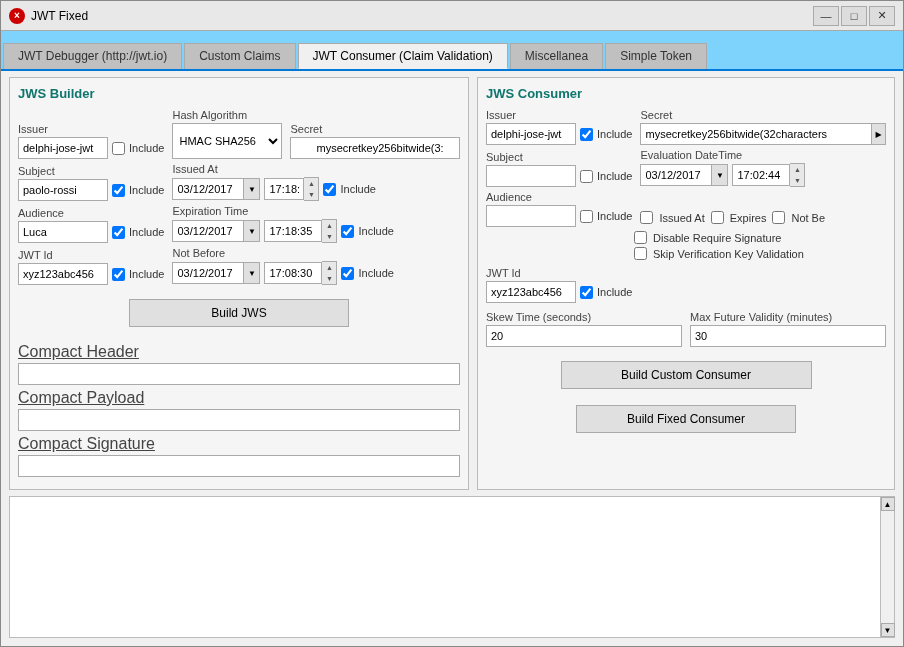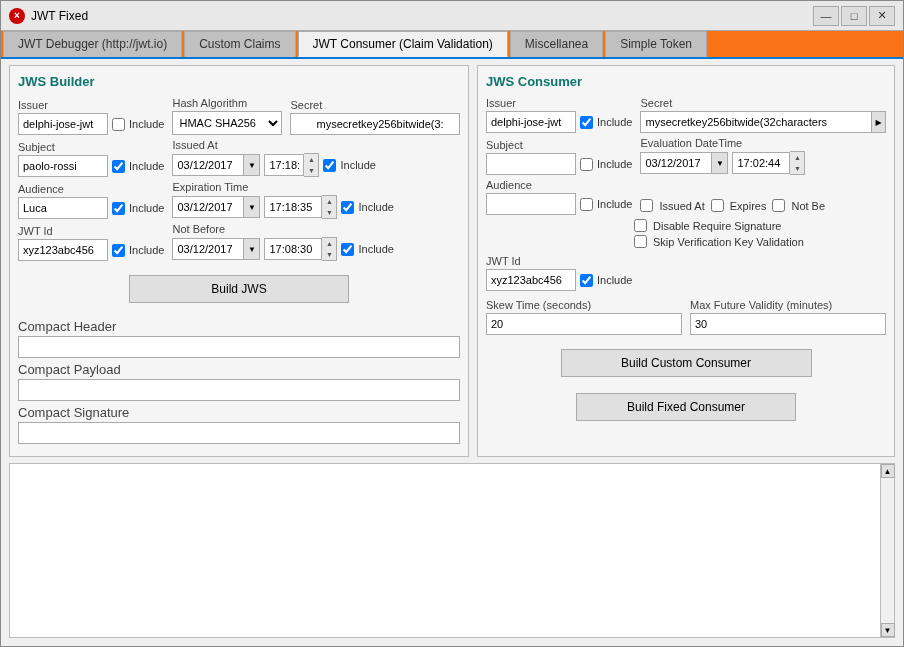--- a/index.html
+++ b/index.html
@@ -58,24 +58,24 @@
       cursor: pointer;
       display: flex;
       align-items: center;
       justify-content: center;
       font-size: 11px;
       color: #333;
     }
 
     .tab-bar {
       display: flex;
-      background: #f97316;
+      background: #7dd3fc;
       border-bottom: 2px solid #0078d7;
       flex-shrink: 0;
-      padding-top: 0;
+      padding-top: 12px;
       padding-left: 2px;
     }
     .tab {
       padding: 5px 14px;
       background: #c0c0c0;
       border: 1px solid #aaa;
       border-bottom: none;
       margin-right: 2px;
       cursor: pointer;
       font-size: 12px;
@@ -129,21 +129,21 @@
       background: white;
       padding: 2px 4px;
       font-size: 11px;
       outline: none;
     }
     input[type="checkbox"] {
       margin: 0;
       cursor: pointer;
     }
     select {
-      height: 24px;
+      height: 36px;
       border: 1px solid #aaa;
       background: white;
       font-size: 11px;
       padding: 0 2px;
       outline: none;
     }
     .spinbox {
       display: flex;
       align-items: center;
     }
@@ -203,23 +203,24 @@
       margin: 6px 0;
       display: flex;
       align-items: center;
       justify-content: center;
     }
 
     .compact-section {
       margin-top: 4px;
     }
     .compact-label {
-      font-size: 13px;
+      font-size: 16px;
       color: #444;
       margin-bottom: 2px;
+      text-decoration: underline;
     }
     .compact-input {
       width: 100%;
       height: 22px;
       border: 1px solid #aaa;
       background: white;
       padding: 2px 4px;
       font-size: 11px;
       outline: none;
       margin-bottom: 4px;

